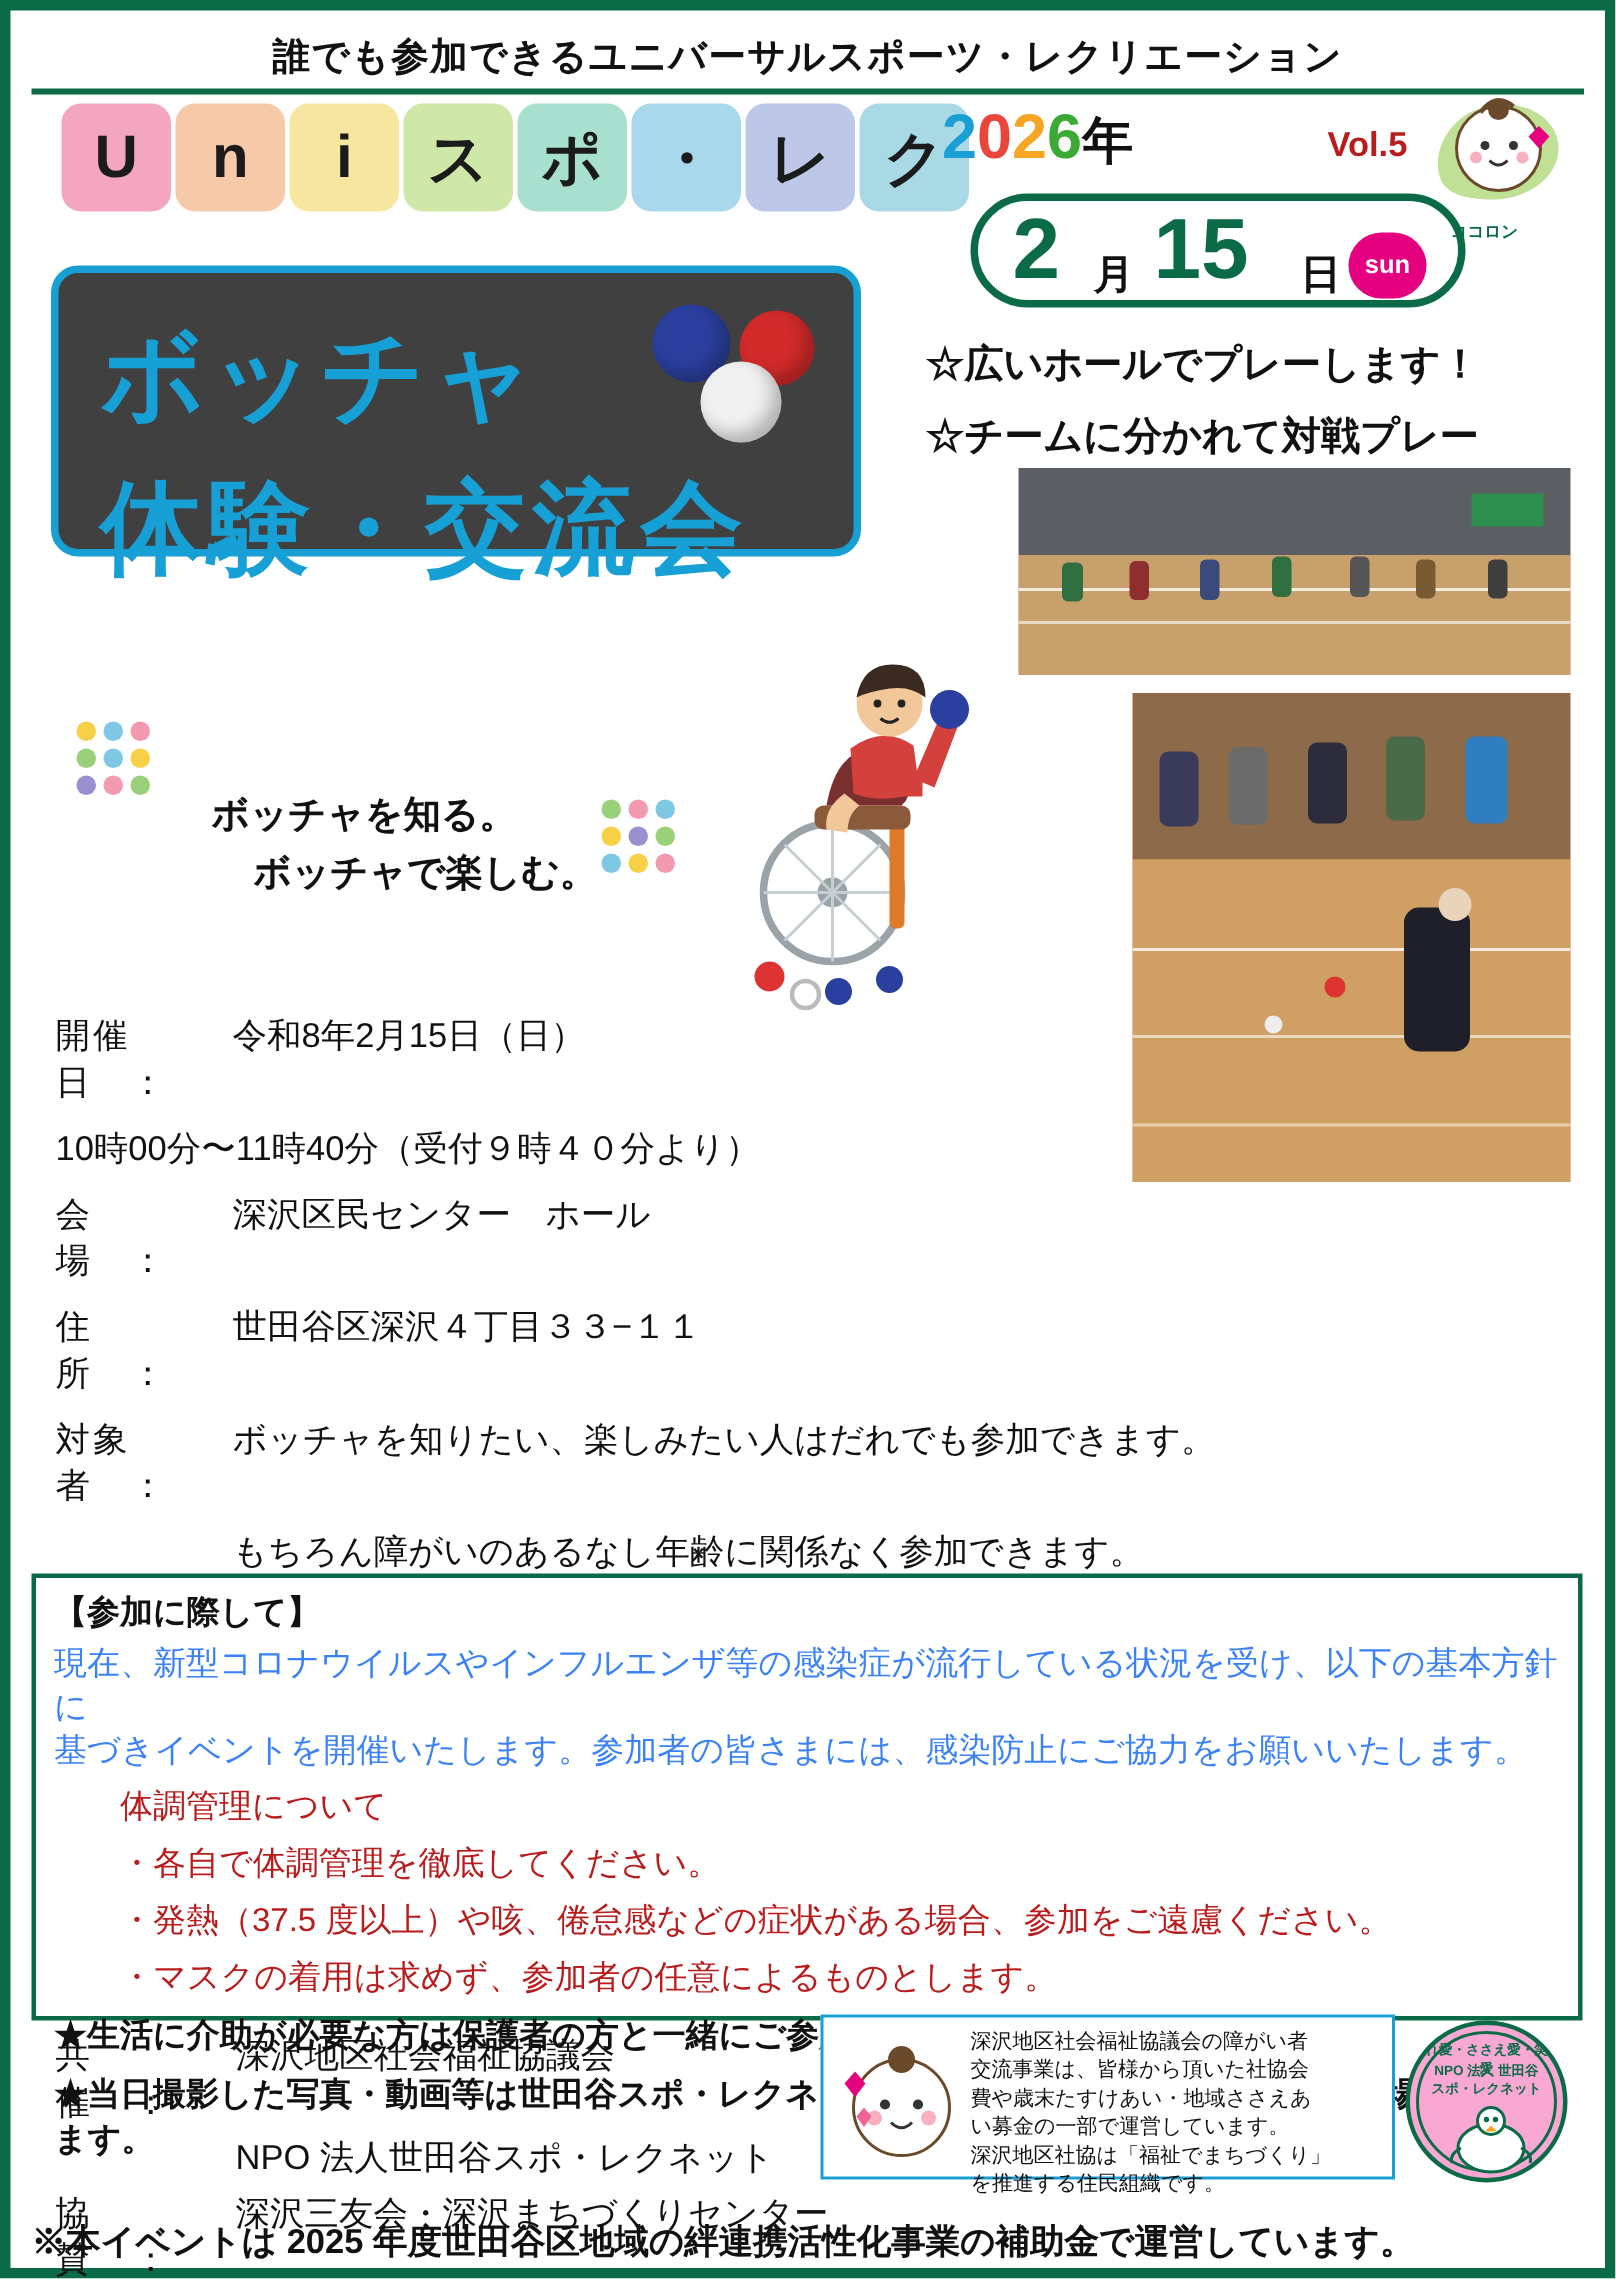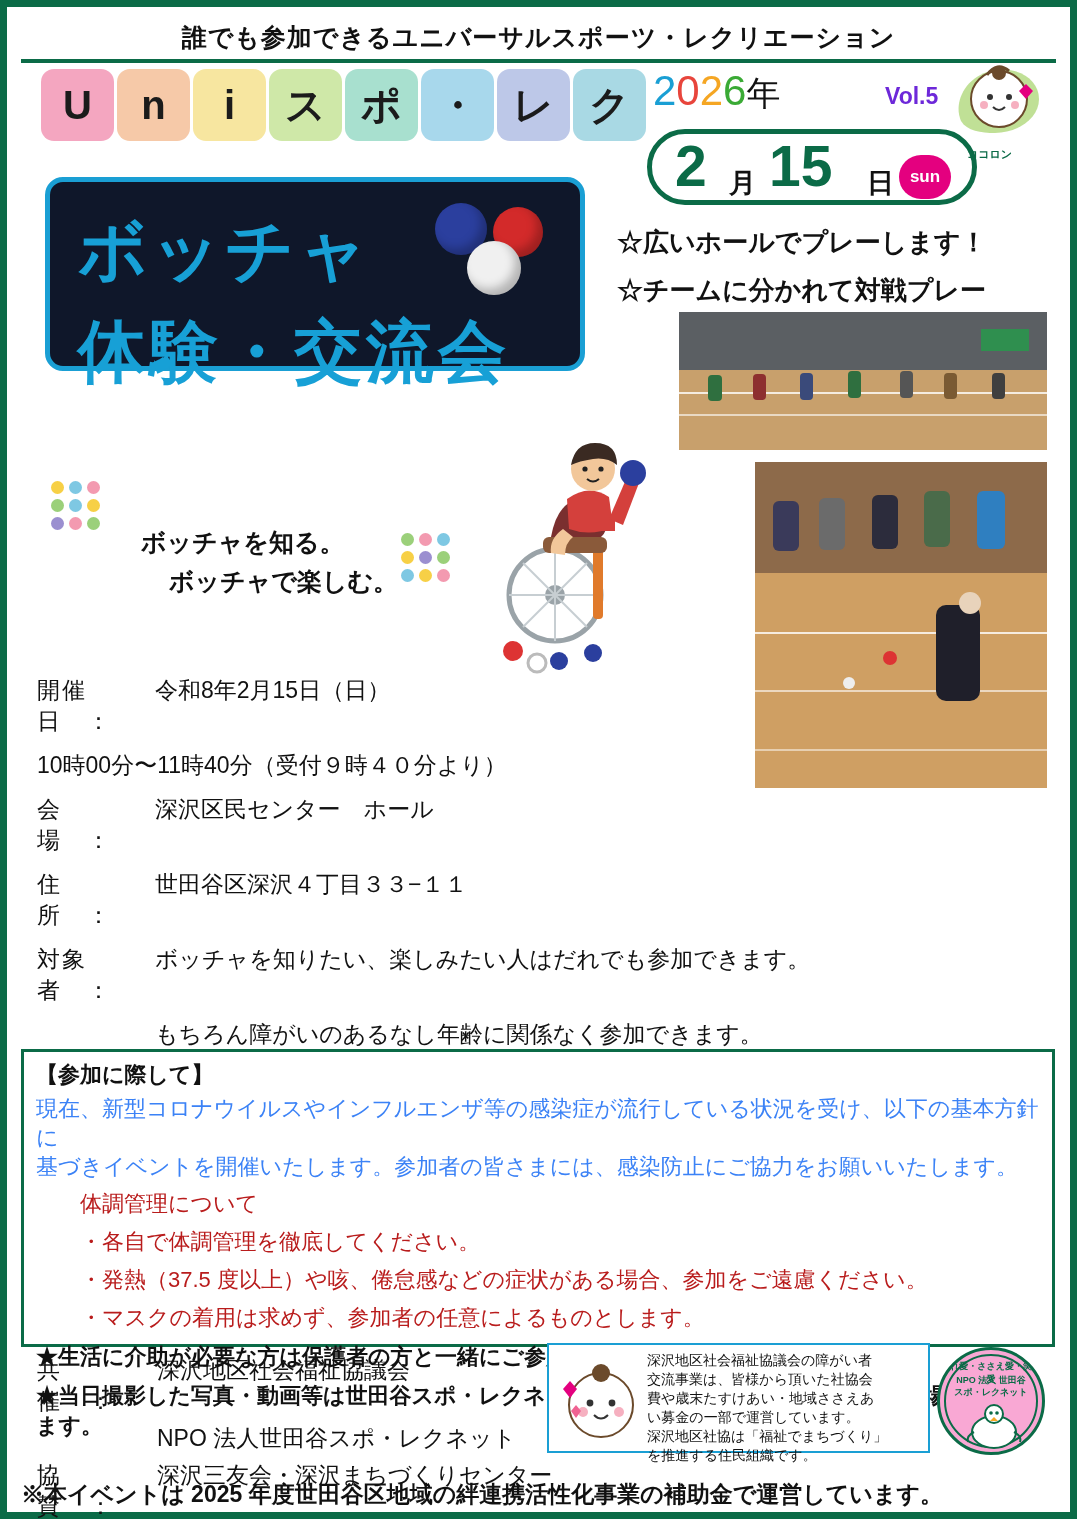--- a/index.html
+++ b/index.html
@@ -42,25 +42,25 @@
   }
   .logo-blocks .blk {
     width: 73px; height: 72px;
     border-radius: 13px;
     display: flex; align-items: center; justify-content: center;
     font-size: 40px; font-weight: bold; color: #1b1b1b;
   }
   
   .title-box {
     position: absolute;
-    top: 170px; left: 38px;
+    top: 170px; left: 27px;
     width: 540px; height: 194px;
     border: 5px solid #1a9fd4;
     border-radius: 18px;
-    background: #0f172a;
+    background: #404040;
   }
   .title-box .line {
     color: #17a0d6;
     font-size: 68px;
     font-weight: bold;
     letter-spacing: 4px;
     margin-left: 28px;
   }
   .title-box .l1 { margin-top: 24px; }
   .title-box .l2 { margin-top: 10px; }
@@ -70,32 +70,32 @@
     width: 150px; height: 90px;
   }
   .ball {
     position: absolute;
     border-radius: 50%;
     box-shadow: inset -6px -6px 10px rgba(0,0,0,.25);
   }
   
   .year {
     position: absolute;
-    top: 60px; left: 646px;
-    font-size: 42px; font-weight: normal;
+    top: 60px; left: 621px;
+    font-size: 42px; font-weight: bold;
   }
   .year .d0 { color: #1a9fd4; }
   .year .d1 { color: #e8453c; }
   .year .d2 { color: #f5a623; }
   .year .d3 { color: #3aaa35; }
   .year .nen { color: #111; font-size: 34px; }
   .vol {
     position: absolute;
     top: 76px; left: 878px;
-    font-size: 23px; font-weight: bold; color: #6d28d9;
+    font-size: 23px; font-weight: bold; color: #b91c1c;
   }
   .date-oval {
     position: absolute;
     top: 122px; left: 640px;
     width: 330px; height: 76px;
     border: 5px solid #0b6b47;
     border-radius: 40px;
     background: #fff;
   }
   .date-num {

